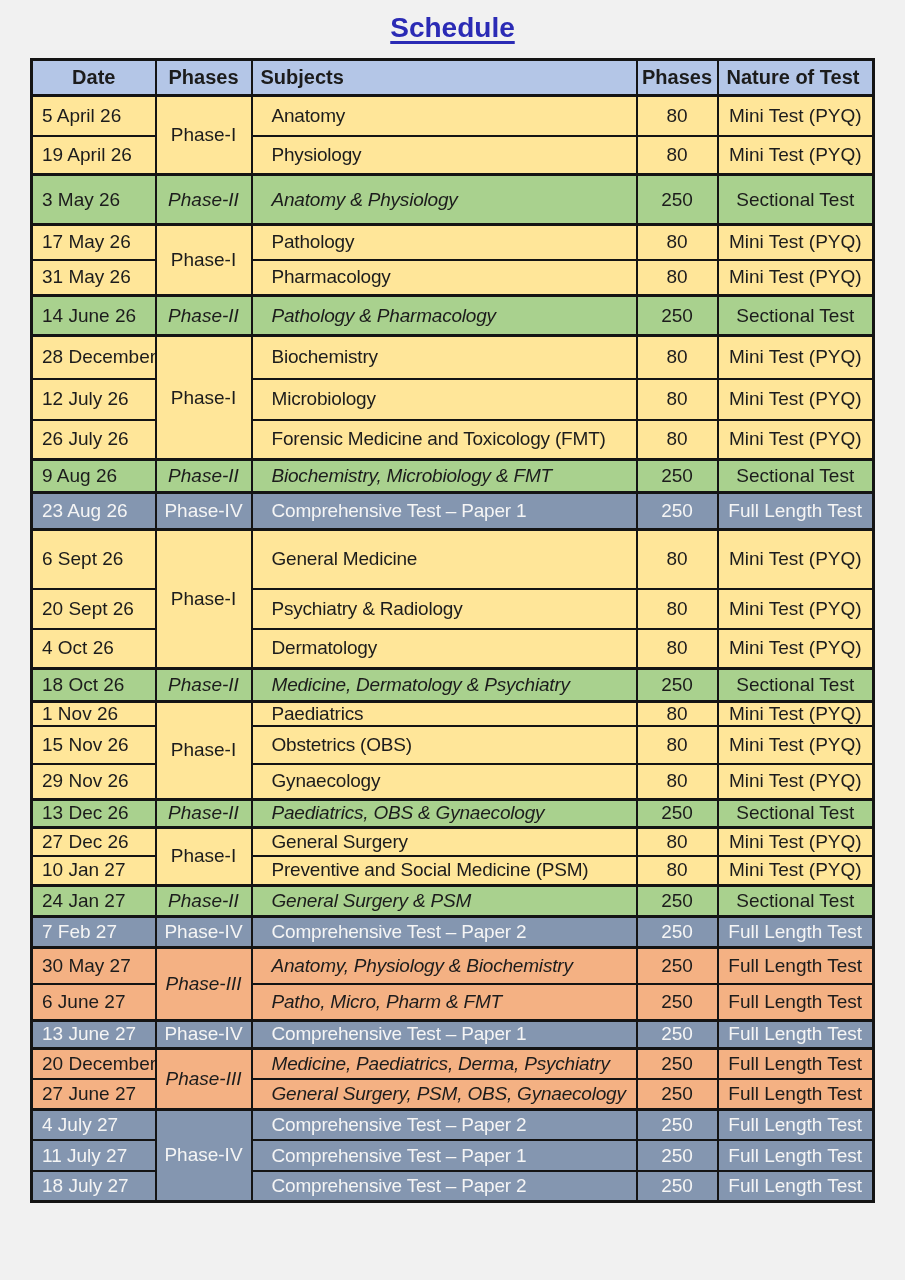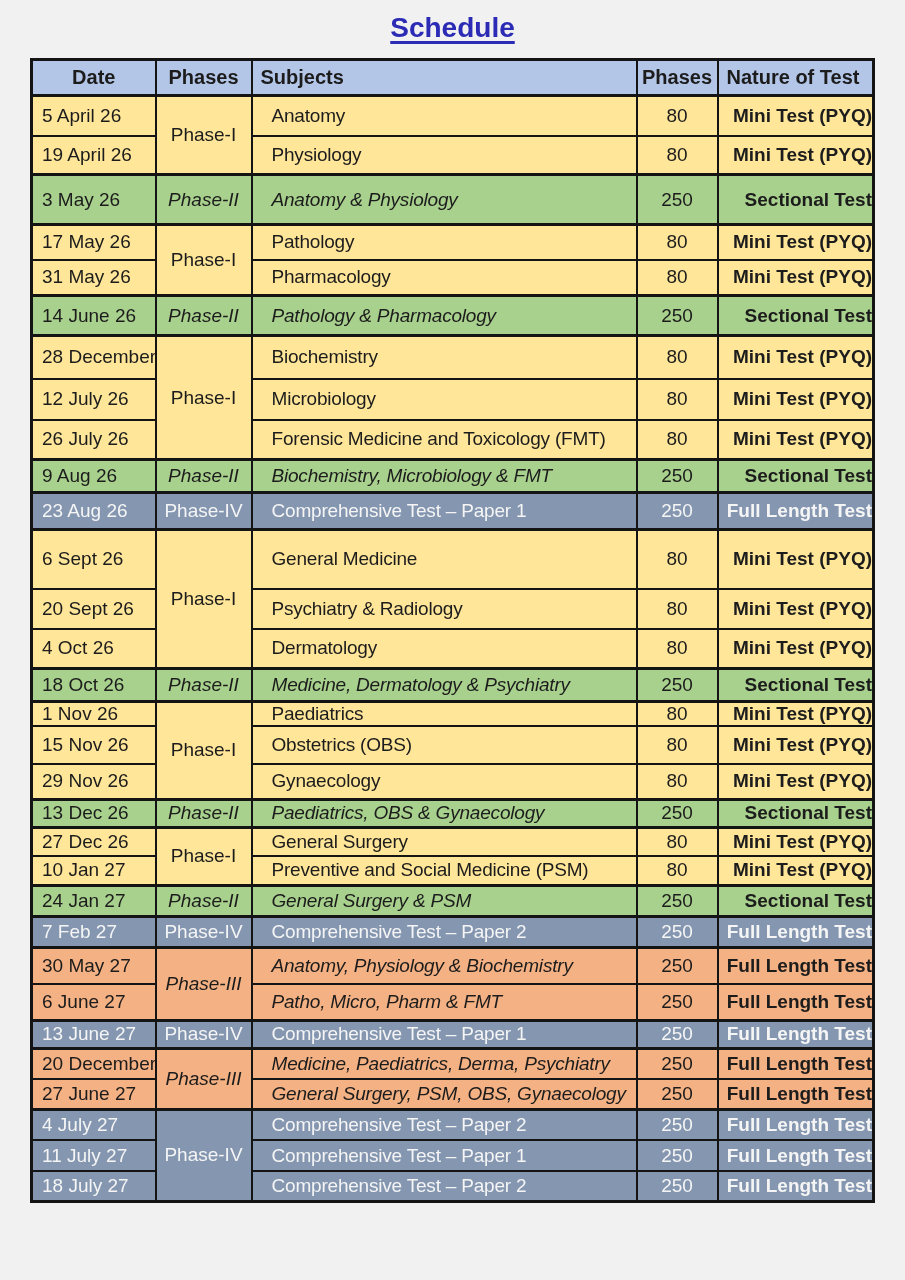--- a/index.html
+++ b/index.html
@@ -53,21 +53,21 @@
     font-size:20px;
     height:36px;
     border-bottom-width:3px;
   }
   th.col-date, th.col-phases, th.col-marks{text-align:center;}
   th.col-subjects, th.col-nature{text-align:left;padding-left:8px;}
   .cell-date{text-align:left;padding-left:9px;}
   .cell-phase{text-align:center;}
   .cell-subject{text-align:left;padding-left:19px;letter-spacing:-0.2px;}
   .cell-marks{text-align:center;}
-  .cell-nature{text-align:right;font-weight:bold;}
+  .cell-nature{text-align:center;}
   tr.variant-phase1 td{background:var(--phase1-bg);}
   tr.variant-phase2 td{background:var(--phase2-bg);}
   tr.variant-phase3 td{background:var(--phase3-bg);}
   tr.variant-phase4 td{background:var(--phase4-bg);color:var(--text-light);}
   tr.variant-phase2 .cell-phase, tr.variant-phase2 .cell-subject,
   tr.variant-phase3 .cell-phase, tr.variant-phase3 .cell-subject{font-style:italic;}
   tr.group-start td{border-top-width:3px;}
 </style>
 </head>
 <body>

